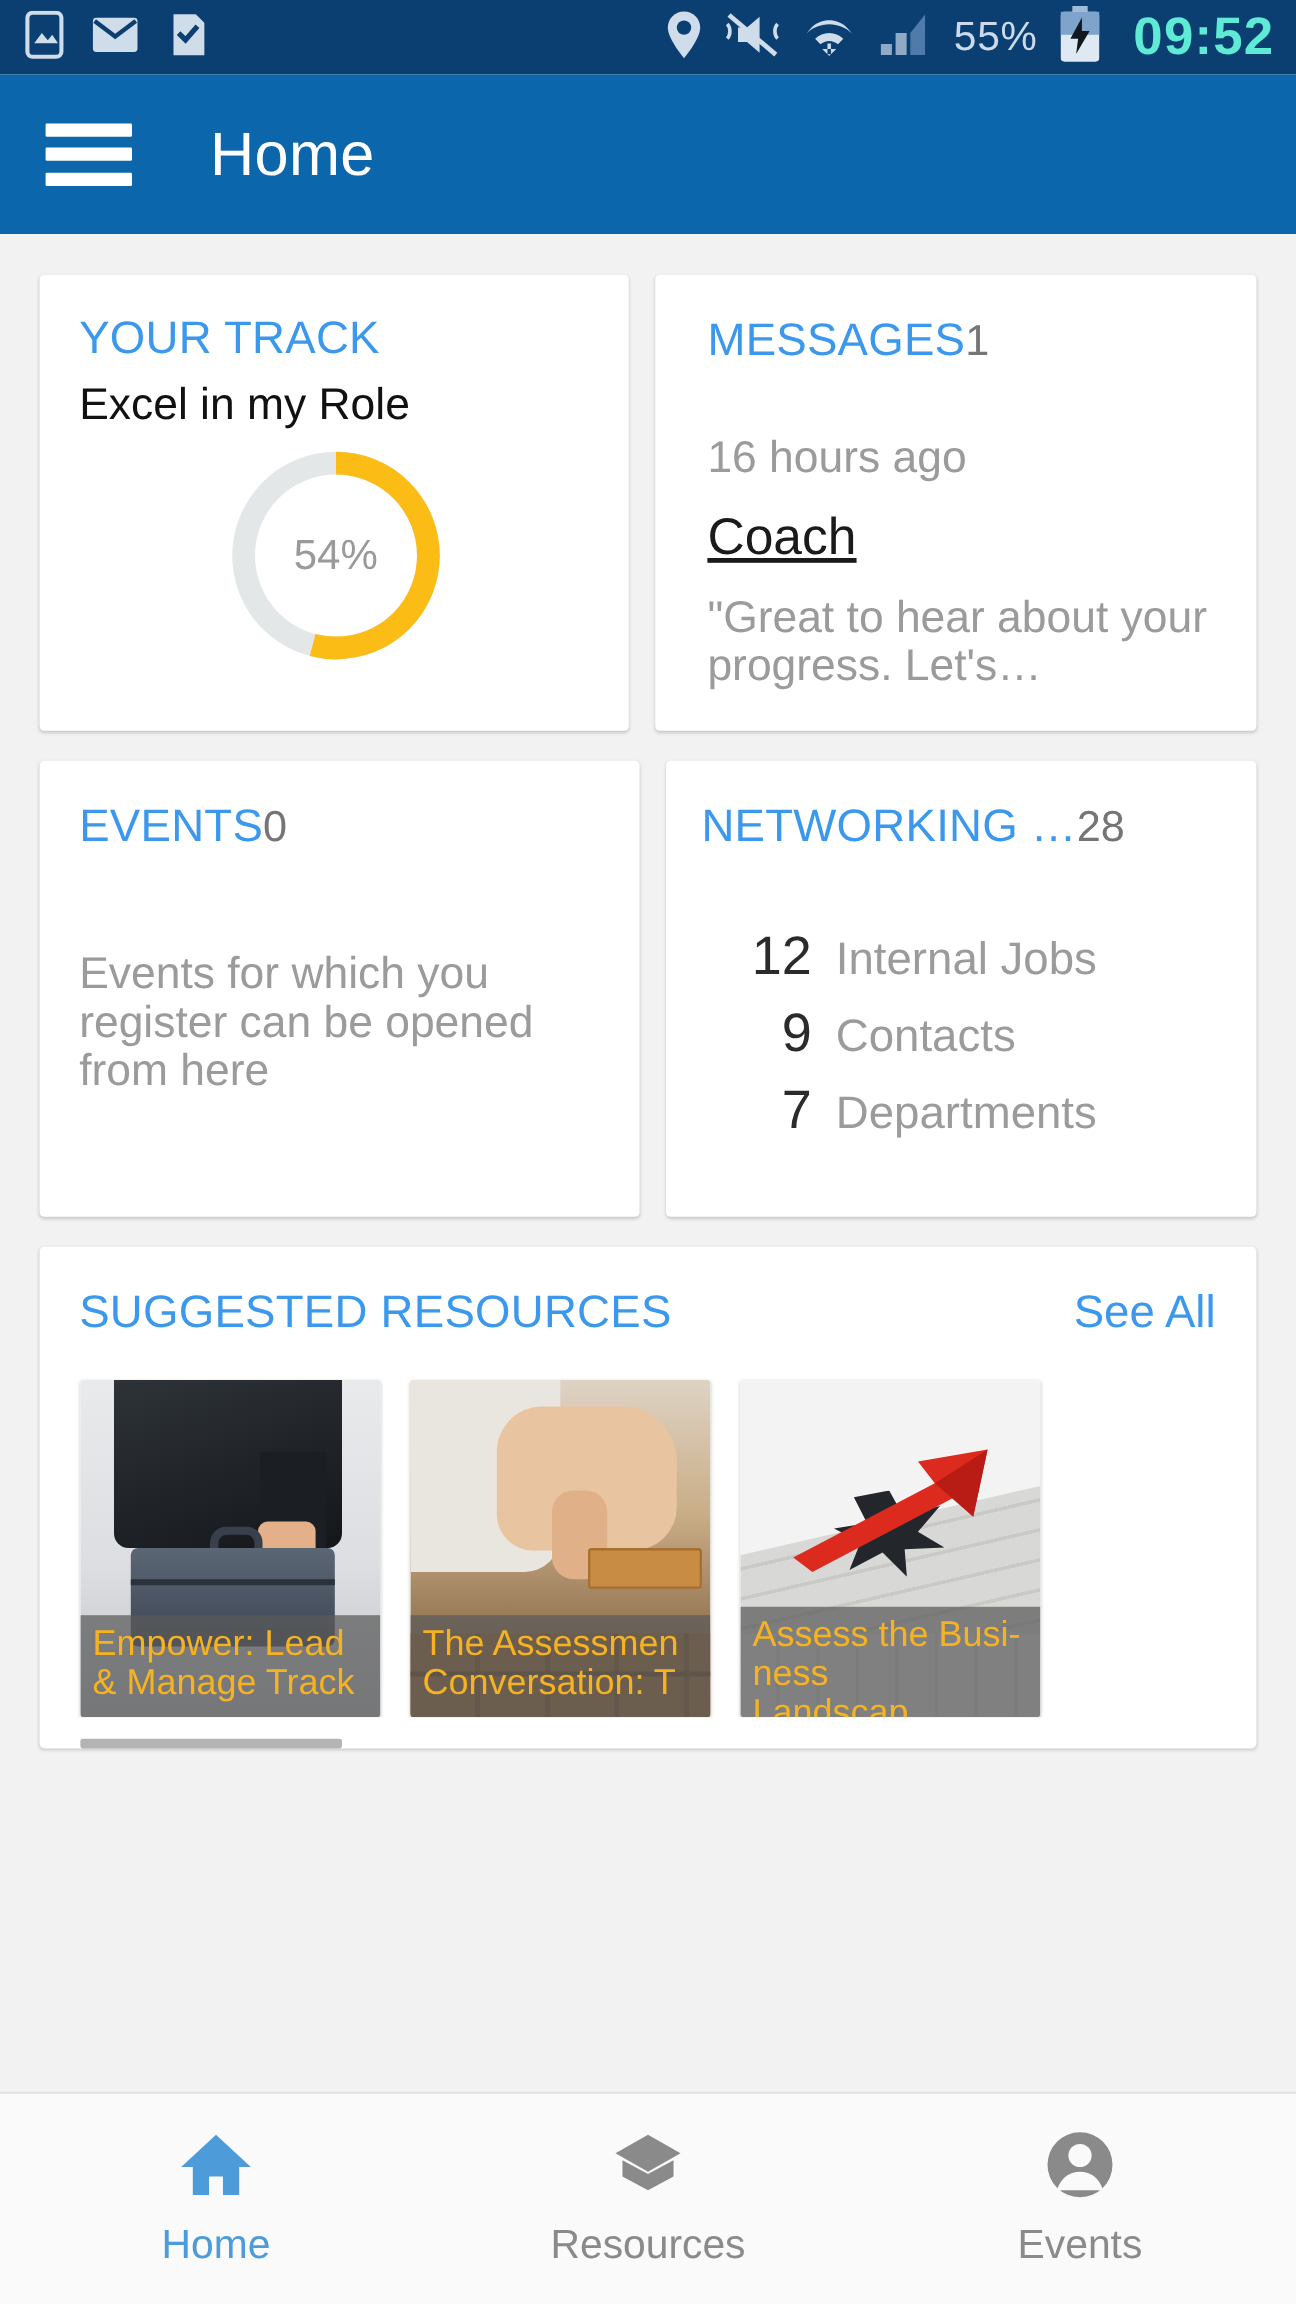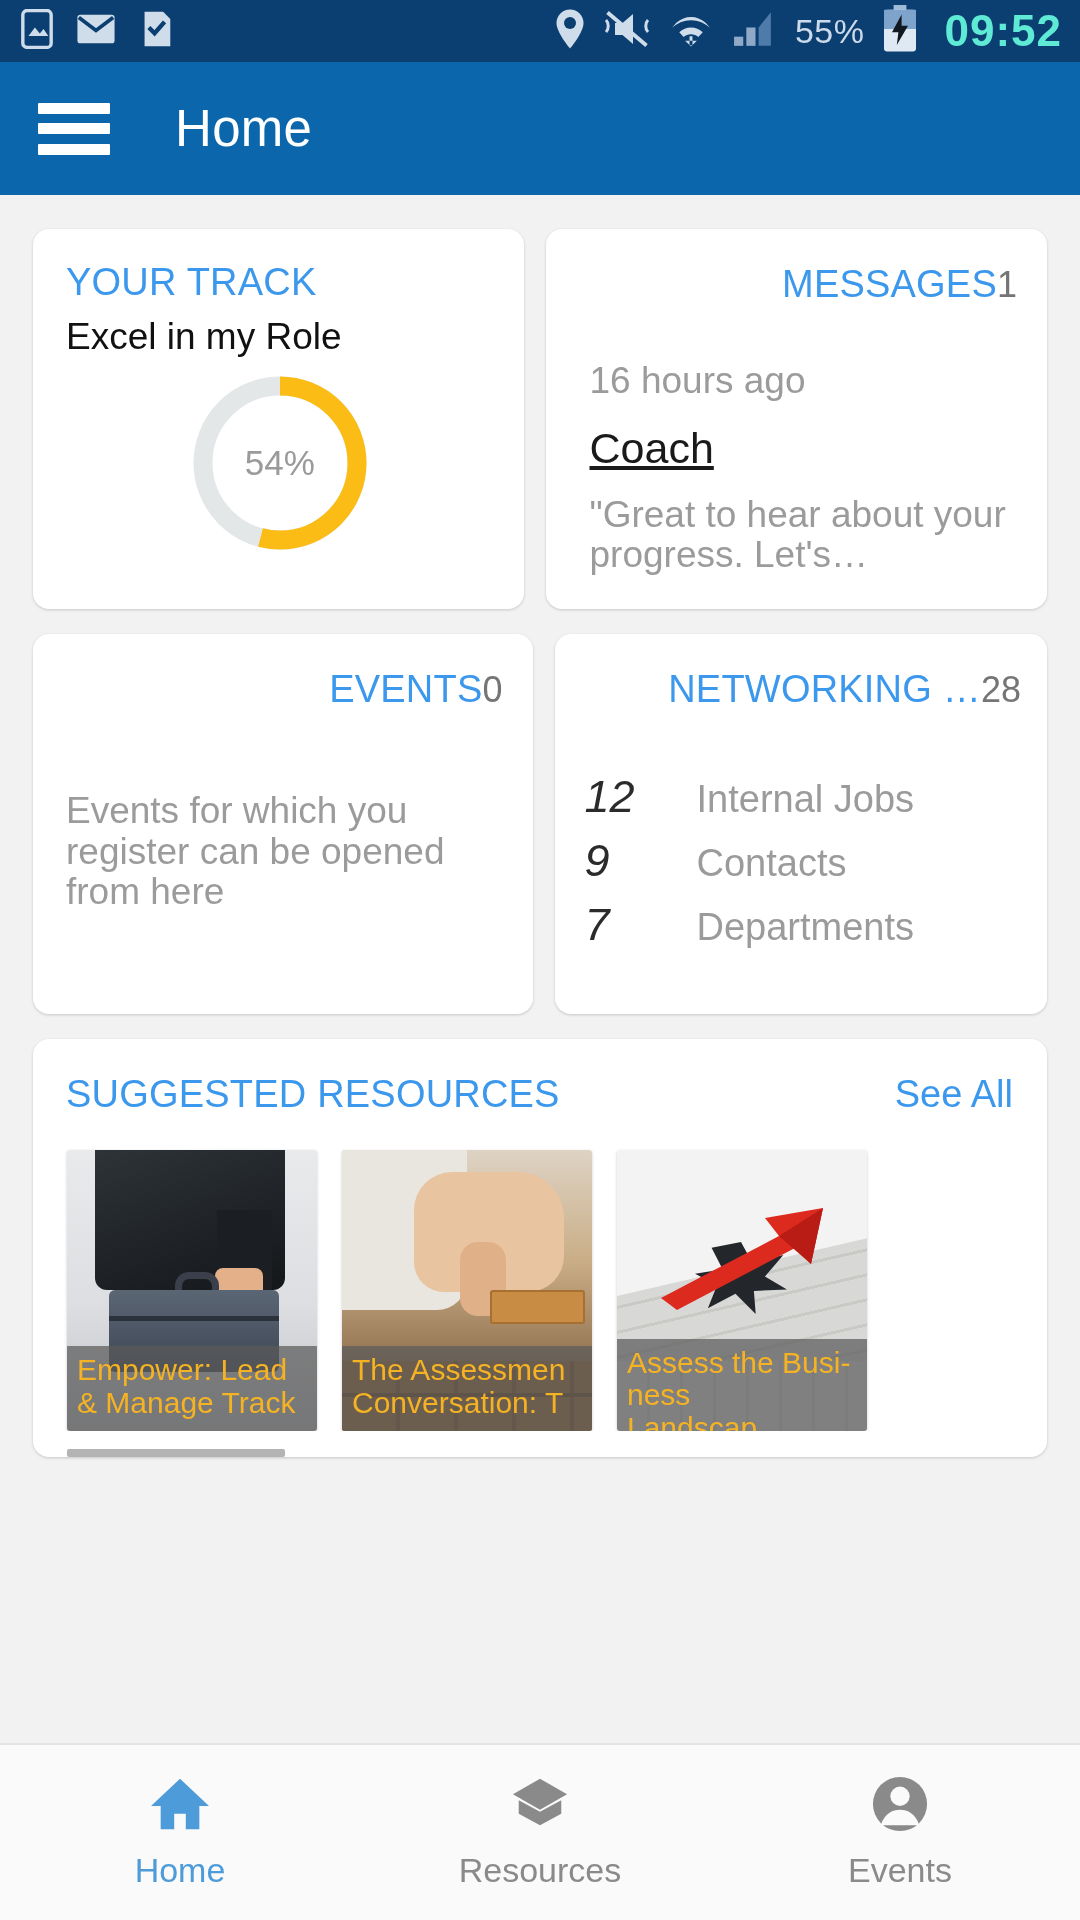--- a/index.html
+++ b/index.html
@@ -48,31 +48,31 @@
   
   .content {
     background: #f2f2f2;
     padding: 34px 33px 0 33px;
     height: calc(1920px - 62px - 133px - 177px);
     overflow: hidden;
   }
   .row { display: flex; gap: 22px; margin-bottom: 25px; }
   .card {
     background: #ffffff;
-    border-radius: 16px;
+    border-radius: 4px;
     box-shadow: 0 1px 3px rgba(0,0,0,.18);
     flex: 1;
     position: relative;
   }
   .card-title {
     color: #3b98ec; font-size: 38px; font-weight: 400;
     letter-spacing: .2px; white-space: nowrap; overflow: hidden;
   }
   .card-count { color: #757575; font-size: 36px; font-weight: 400; }
-  .card-head { display: flex; align-items: baseline; justify-content: flex-end; }
+  .card-head { display: flex; align-items: baseline; justify-content: flex-start; }
 
   
   .track-card { padding: 32px 30px 28px 33px; height: 380px; }
   .track-sub { color: #111111; font-size: 37px; margin-top: 12px; }
   .donut-wrap { display: flex; justify-content: center; align-items: center; margin-top: 14px; }
   .donut { position: relative; width: 182px; height: 182px; }
   .donut-label {
     position: absolute; inset: 0; display: flex;
     align-items: center; justify-content: center;
     font-size: 35px; color: #9a9a9a;
@@ -93,21 +93,21 @@
     color: #9b9b9b; font-size: 37px; line-height: 1.1;
     margin-top: 80px;
   }
 
   
   .net-card { padding: 34px 26px 28px 30px; height: 380px; }
   .net-list { margin-top: 60px; }
   .net-item { display: flex; align-items: baseline; justify-content: flex-start; margin-bottom: 12px; }
   .net-num {
     color: #2b2b2b; font-size: 45px; width: 112px;
-    text-align: left; padding-right: 20px; font-style: italic;
+    text-align: right; padding-right: 20px;
   }
   .net-lbl { color: #9b9b9b; font-size: 38px; }
 
   
   .res-card { padding: 34px 0 0 0; }
   .res-head {
     display: flex; align-items: baseline; justify-content: space-between;
     padding: 0 34px 0 33px;
   }
   .see-all { color: #3b98ec; font-size: 38px; }

